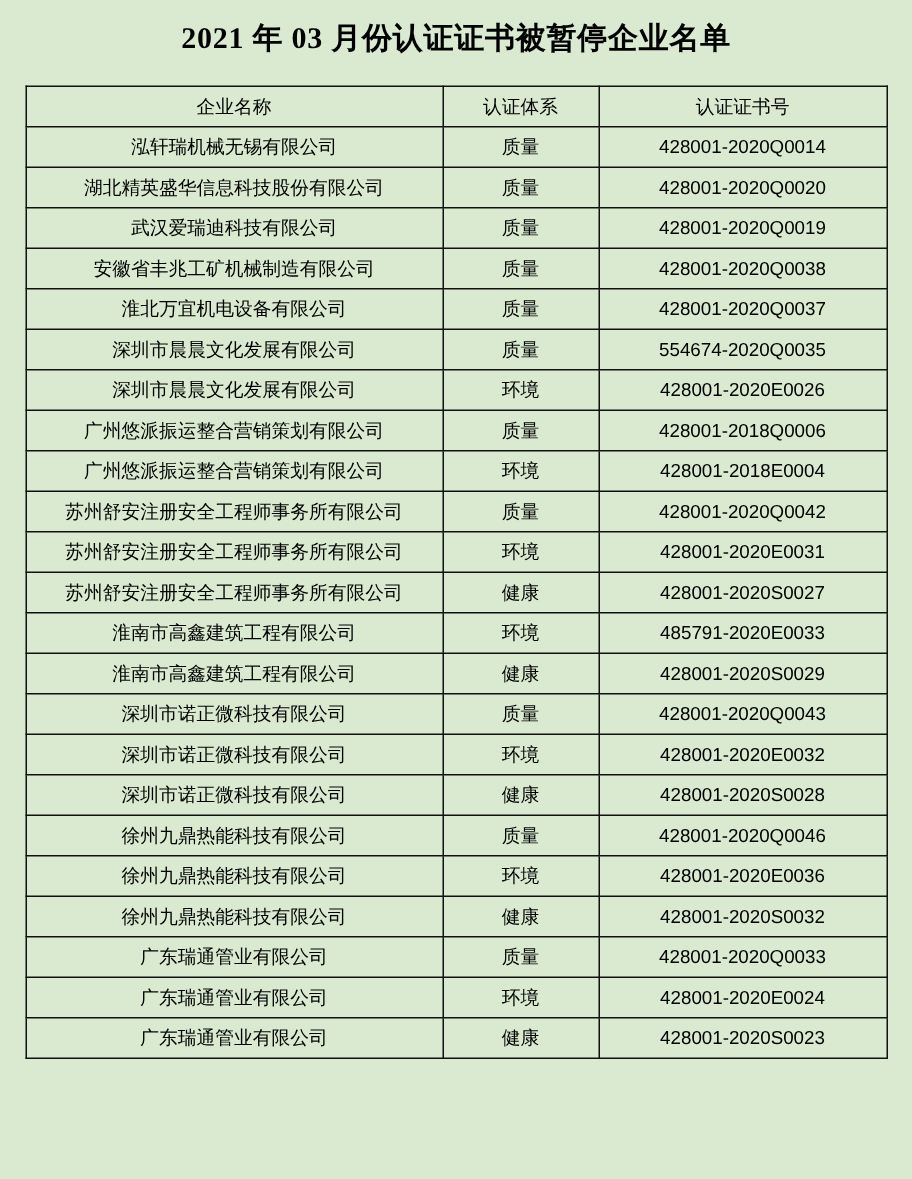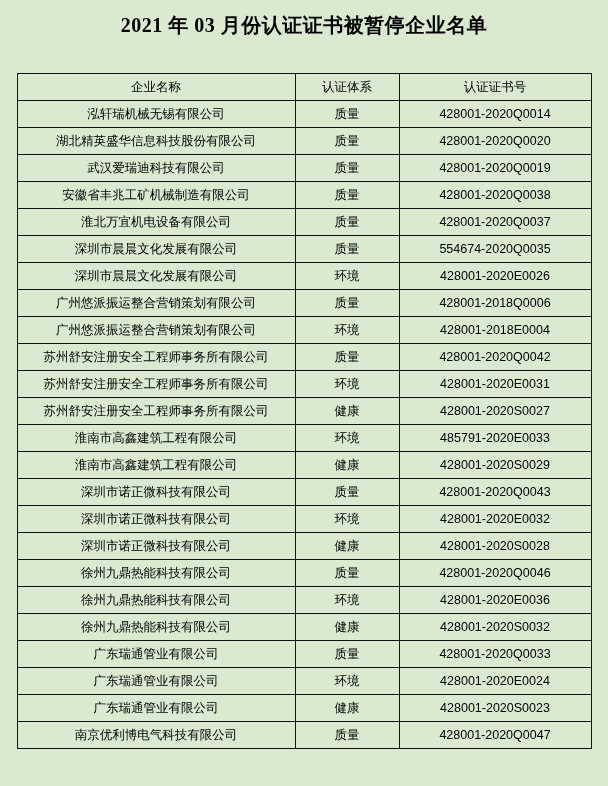--- a/index.html
+++ b/index.html
@@ -27,21 +27,21 @@
     font-size: 20px;
     font-weight: bold;
     letter-spacing: 0.5px;
     padding-top: 12px;
     padding-bottom: 10px;
     font-family: "Liberation Serif", serif;
   }
   table.cert-table {
     border-collapse: collapse;
     width: 574px;
-    margin: 16px auto;
+    margin: 0 auto;
     table-layout: fixed;
     background: #d9ead0;
   }
   table.cert-table th,
   table.cert-table td {
     border: 1px solid #111;
     font-size: 12.5px;
     text-align: center;
     vertical-align: middle;
     padding: 3px 2px;
@@ -193,21 +193,16 @@
         <tr class="data-row">
           <td class="name">广东瑞通管业有限公司</td>
           <td>环境</td>
           <td>428001-2020E0024</td>
         </tr>
         <tr class="data-row">
           <td class="name">广东瑞通管业有限公司</td>
           <td>健康</td>
           <td>428001-2020S0023</td>
         </tr>
-        <tr class="data-row">
-          <td class="name">南京优利博电气科技有限公司</td>
-          <td>质量</td>
-          <td>428001-2020Q0047</td>
-        </tr>
       </tbody>
   </table>
 
 </div>
 
 </body></html>

